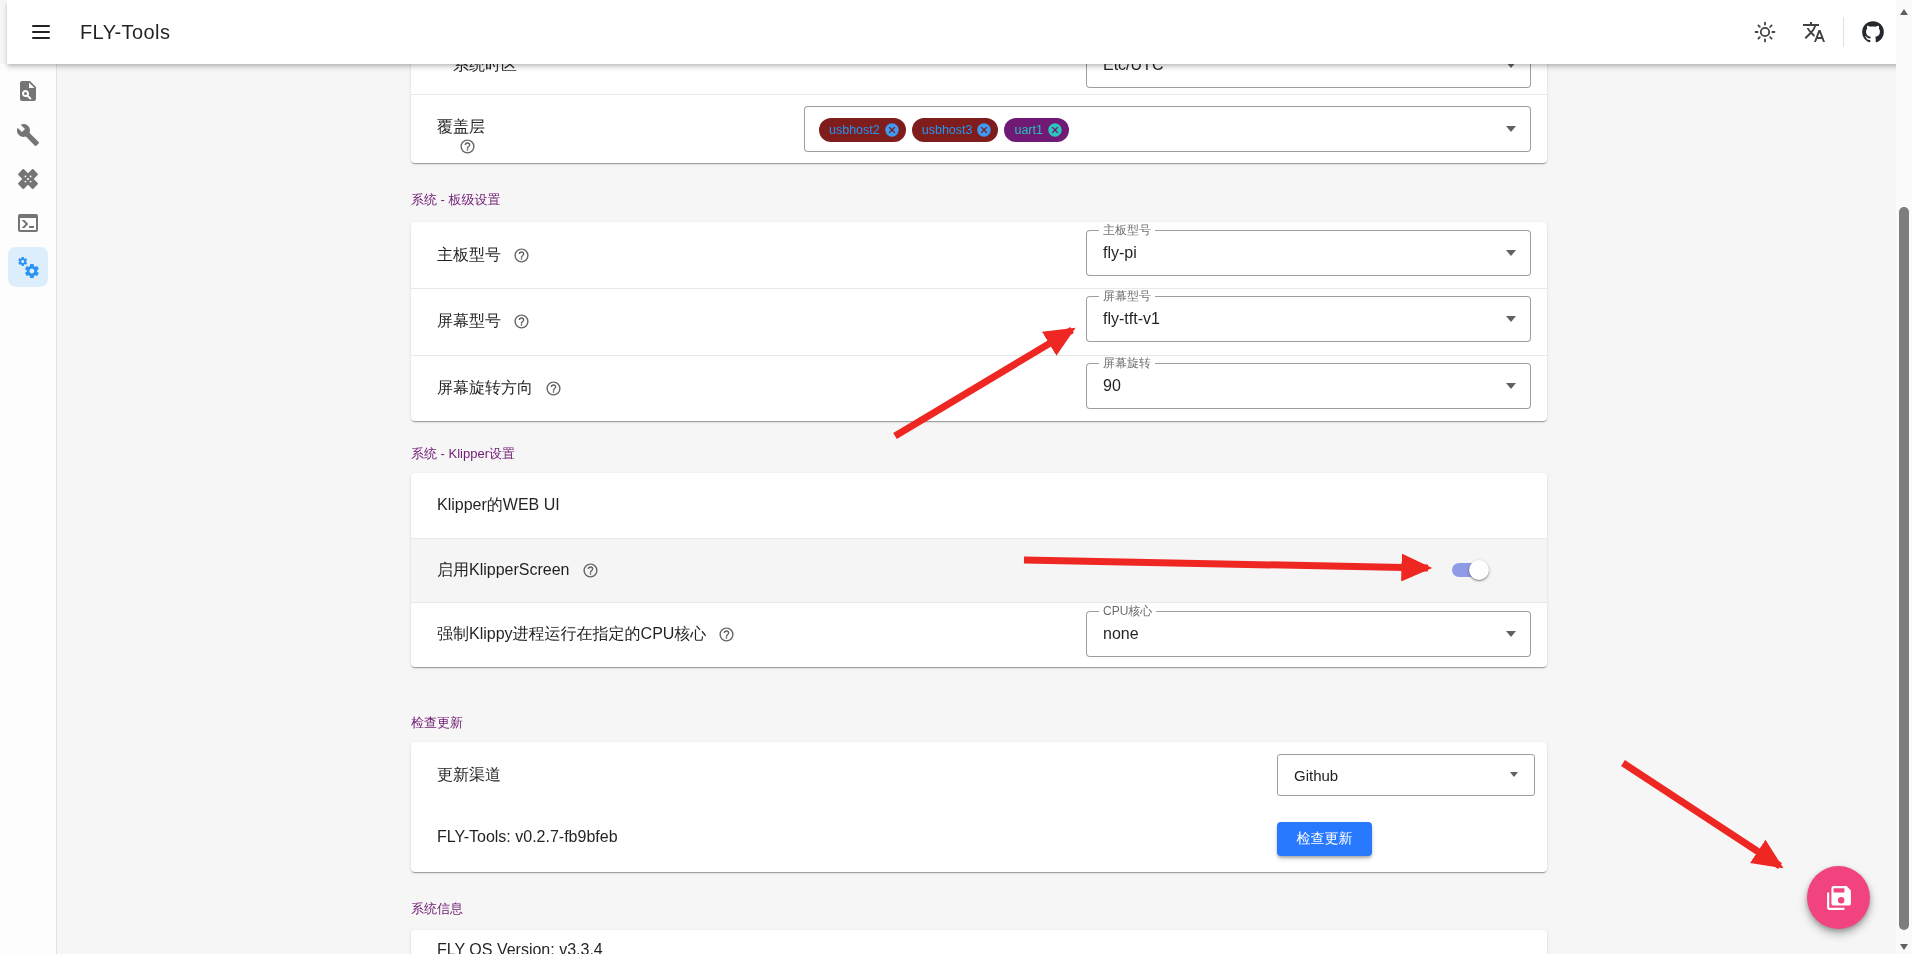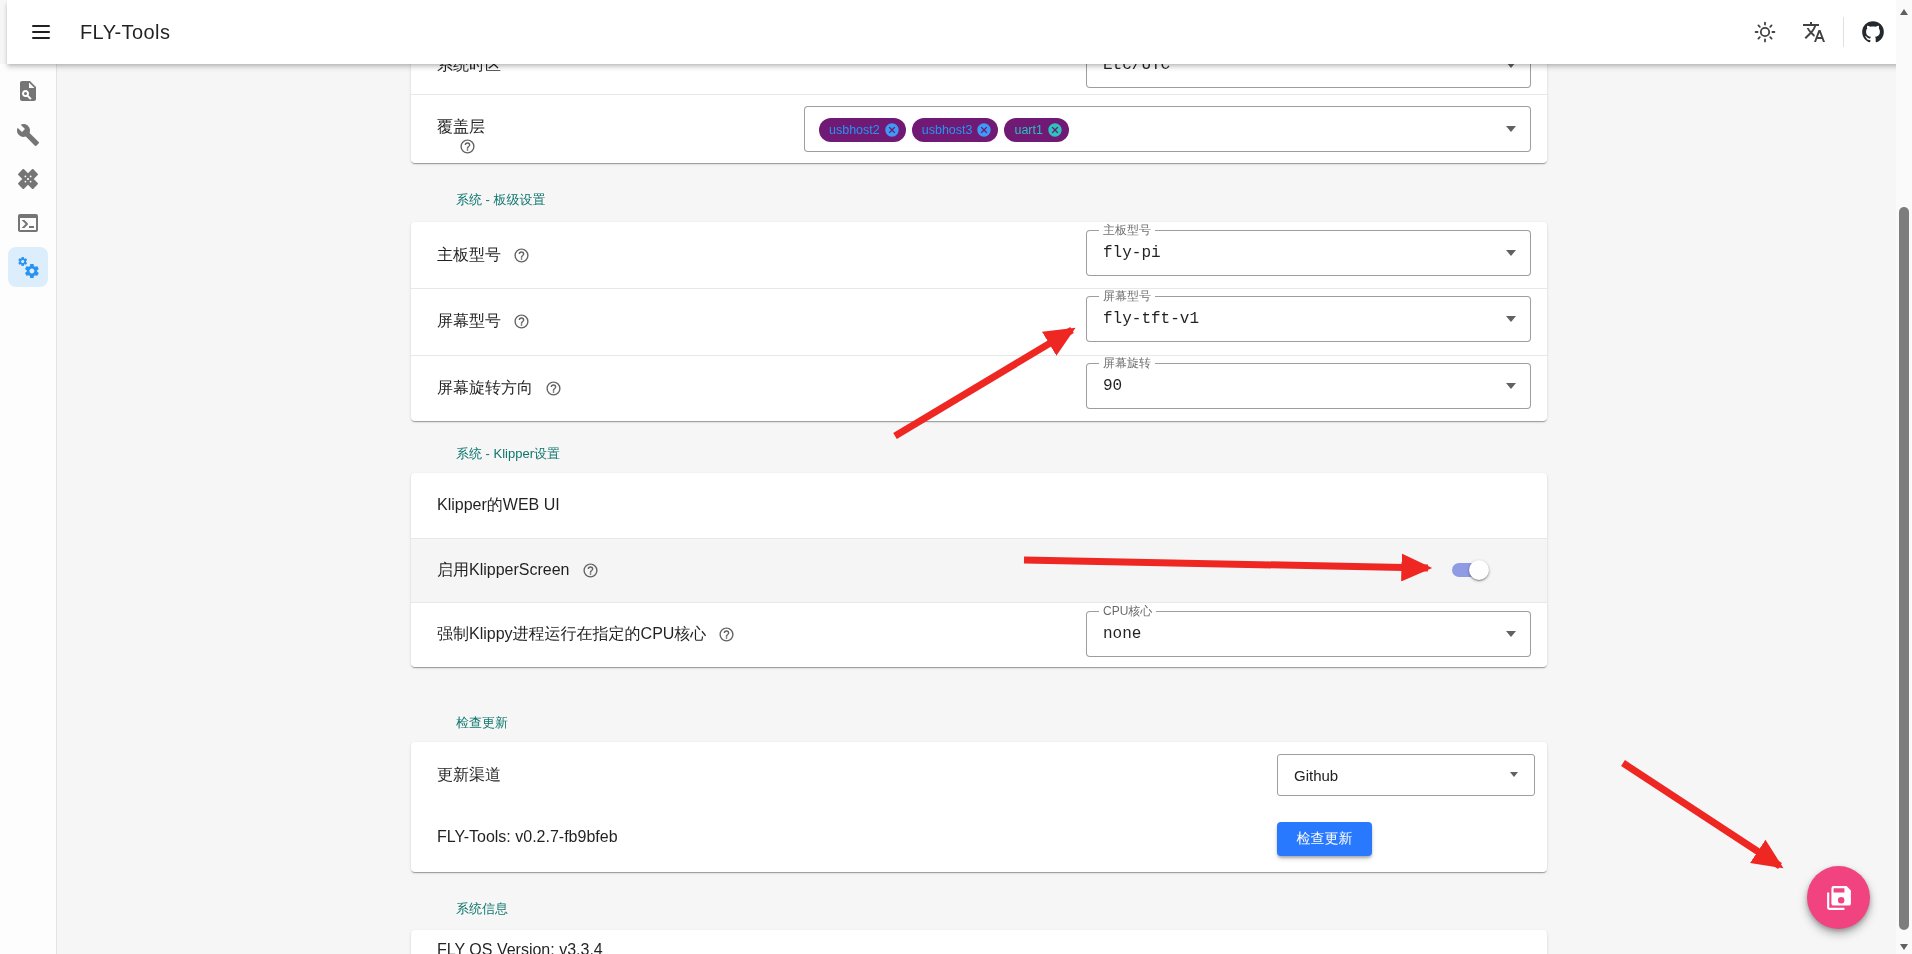--- a/index.html
+++ b/index.html
@@ -26,39 +26,39 @@
   .sidebar{
     position:absolute;left:0;top:64px;width:56px;bottom:0;background:#fdfdfd;z-index:15;
     border-right:1px solid #e3e3e3;display:flex;flex-direction:column;align-items:center;padding-top:7px;gap:4px;
   }
   .side-item{width:40px;height:40px;border:none;background:transparent;border-radius:8px;cursor:pointer;
     display:flex;align-items:center;justify-content:center;padding:0;}
   .side-item.active{background:#dcedfb;}
   
   .card{position:absolute;background:#ffffff;border-radius:4px;
     box-shadow:0 2px 1px -1px rgba(0,0,0,.2),0 1px 1px 0 rgba(0,0,0,.14),0 1px 3px 0 rgba(0,0,0,.12);}
-  .section-label{position:absolute;left:411px;font-size:13px;color:#0f766e;margin-left:45px;}
+  .section-label{position:absolute;left:411px;font-size:13px;color:#701a75;}
   .divider{position:absolute;left:0;width:100%;height:1px;background:#e8e8e8;}
   .row-label{position:absolute;left:26px;font-size:16px;color:rgba(0,0,0,.87);display:flex;align-items:center;height:22px;white-space:nowrap;}
   .help{margin-left:12px;display:inline-flex;}
   .rowband{position:absolute;left:0;width:100%;background:#f5f5f5;}
   
   .msel{position:absolute;height:46px;border:1px solid rgba(0,0,0,.38);border-radius:4px;background:#fff;cursor:pointer;box-sizing:border-box;}
   .msel .flabel{position:absolute;left:12px;top:-7px;font-size:12px;color:rgba(0,0,0,.6);background:#fff;padding:0 4px;line-height:13px;white-space:nowrap;}
-  .msel .val{position:absolute;left:16px;top:0;height:44px;display:flex;align-items:center;font-size:16px;color:rgba(0,0,0,.87);font-family:Liberation Mono, monospace;}
+  .msel .val{position:absolute;left:16px;top:0;height:44px;display:flex;align-items:center;font-size:16px;color:rgba(0,0,0,.87);}
   .caret{position:absolute;right:14px;top:50%;margin-top:-3px;width:0;height:0;
     border-left:5px solid transparent;border-right:5px solid transparent;border-top:6px solid #616161;}
   
   .psel{position:absolute;height:42px;border:1px solid #9e9e9e;border-radius:3px;background:#fff;cursor:pointer;box-sizing:border-box;padding-left:14px;}
   .psel .val{position:absolute;left:16px;top:0;height:40px;display:flex;align-items:center;font-size:15px;color:#212121;}
   .psel .caret{border-left-width:4px;border-right-width:4px;border-top-width:5px;right:16px;}
   
   .chips{position:absolute;display:flex;gap:6px;}
   .chip{height:24px;border-radius:12px;display:flex;align-items:center;padding:0 6px 0 10px;font-size:12.5px;gap:4px;cursor:default;}
-  .chip.blue{background:#701a75;color:#2196f3;}
+  .chip.blue{background:#7f1d1d;color:#2196f3;}
   .chip.teal{background:#701a75;color:#27c2bb;}
   .chip .x{display:inline-flex;cursor:pointer;}
   
   .switch{position:absolute;width:36px;height:14px;border-radius:7px;background:#8f9ce5;cursor:pointer;}
   .switch .thumb{position:absolute;left:17px;top:-3px;width:20px;height:20px;border-radius:50%;background:#fefefe;
     box-shadow:0 1px 3px rgba(0,0,0,.35),0 1px 1px rgba(0,0,0,.22);}
   
   .btn-primary{position:absolute;border:none;border-radius:4px;background:#2979ff;color:#fff;font-size:14px;cursor:pointer;
     box-shadow:0 3px 5px -1px rgba(0,0,0,.25),0 2px 2px rgba(0,0,0,.15);font-family:inherit;}
   
@@ -159,21 +159,21 @@
   <button class="side-item active">
     <span>
       <svg width="24" height="24" viewBox="0 0 24 24">
           <path fill="#2893f3" d="M15.9,18.45C17.25,18.45 18.35,17.35 18.35,16C18.35,14.65 17.25,13.55 15.9,13.55C14.54,13.55 13.45,14.65 13.45,16C13.45,17.35 14.54,18.45 15.9,18.45M21.1,16.68L22.58,17.84C22.71,17.95 22.75,18.13 22.66,18.29L21.26,20.71C21.17,20.86 21,20.92 20.83,20.86L19.09,20.16C18.73,20.44 18.33,20.67 17.91,20.85L17.64,22.7C17.62,22.87 17.47,23 17.3,23H14.5C14.32,23 14.18,22.87 14.15,22.7L13.89,20.85C13.46,20.67 13.07,20.44 12.71,20.16L10.96,20.86C10.81,20.92 10.62,20.86 10.54,20.71L9.14,18.29C9.05,18.13 9.09,17.95 9.22,17.84L10.7,16.68L10.65,16L10.7,15.31L9.22,14.16C9.09,14.05 9.05,13.86 9.14,13.71L10.54,11.29C10.62,11.13 10.81,11.07 10.96,11.13L12.71,11.84C13.07,11.56 13.46,11.32 13.89,11.15L14.15,9.29C14.18,9.13 14.32,9 14.5,9H17.3C17.47,9 17.62,9.13 17.64,9.29L17.91,11.15C18.33,11.32 18.73,11.56 19.09,11.84L20.83,11.13C21,11.07 21.17,11.13 21.26,11.29L22.66,13.71C22.75,13.86 22.71,14.05 22.58,14.16L21.1,15.31L21.15,16L21.1,16.68M6.69,8.07C7.56,8.07 8.26,7.37 8.26,6.5C8.26,5.63 7.56,4.92 6.69,4.92A1.58,1.58 0 0,0 5.11,6.5C5.11,7.37 5.82,8.07 6.69,8.07M10.03,6.94L11,7.68C11.07,7.75 11.09,7.87 11.03,7.97L10.13,9.53C10.08,9.63 9.96,9.67 9.86,9.63L8.74,9.18L8,9.62L7.81,10.81C7.79,10.92 7.7,11 7.59,11H5.79C5.67,11 5.58,10.92 5.56,10.81L5.4,9.62L4.64,9.18L3.5,9.63C3.41,9.67 3.3,9.63 3.24,9.53L2.34,7.97C2.28,7.87 2.31,7.75 2.39,7.68L3.34,6.94L3.31,6.5L3.34,6.06L2.39,5.32C2.31,5.25 2.28,5.13 2.34,5.03L3.24,3.47C3.3,3.37 3.41,3.33 3.5,3.37L4.63,3.82L5.4,3.38L5.56,2.19C5.58,2.08 5.67,2 5.79,2H7.59C7.7,2 7.79,2.08 7.81,2.19L8,3.38L8.74,3.82L9.86,3.37C9.96,3.33 10.08,3.37 10.13,3.47L11.03,5.03C11.09,5.13 11.07,5.25 11,5.32L10.03,6.06L10.06,6.5L10.03,6.94Z"></path>
         </svg>
     </span>
   </button>
 </nav>
 
 <section class="card" style="left:411px;top:24px;width:1136px;height:139px;">
-  <div class="row-label" style="top:30px;">
+  <div class="row-label" style="top:30px;margin-left:16px;">
     <span>系统时区</span>
   </div>
   <div class="msel" style="left:675px;top:18px;width:445px;">
     <span class="val">Etc/UTC</span>
     <span class="caret"></span>
   </div>
   <div class="divider" style="top:70px;"></div>
   <div class="row-label" style="top:93px;flex-direction:column;">
     <span>覆盖层</span>
     <span class="help">

